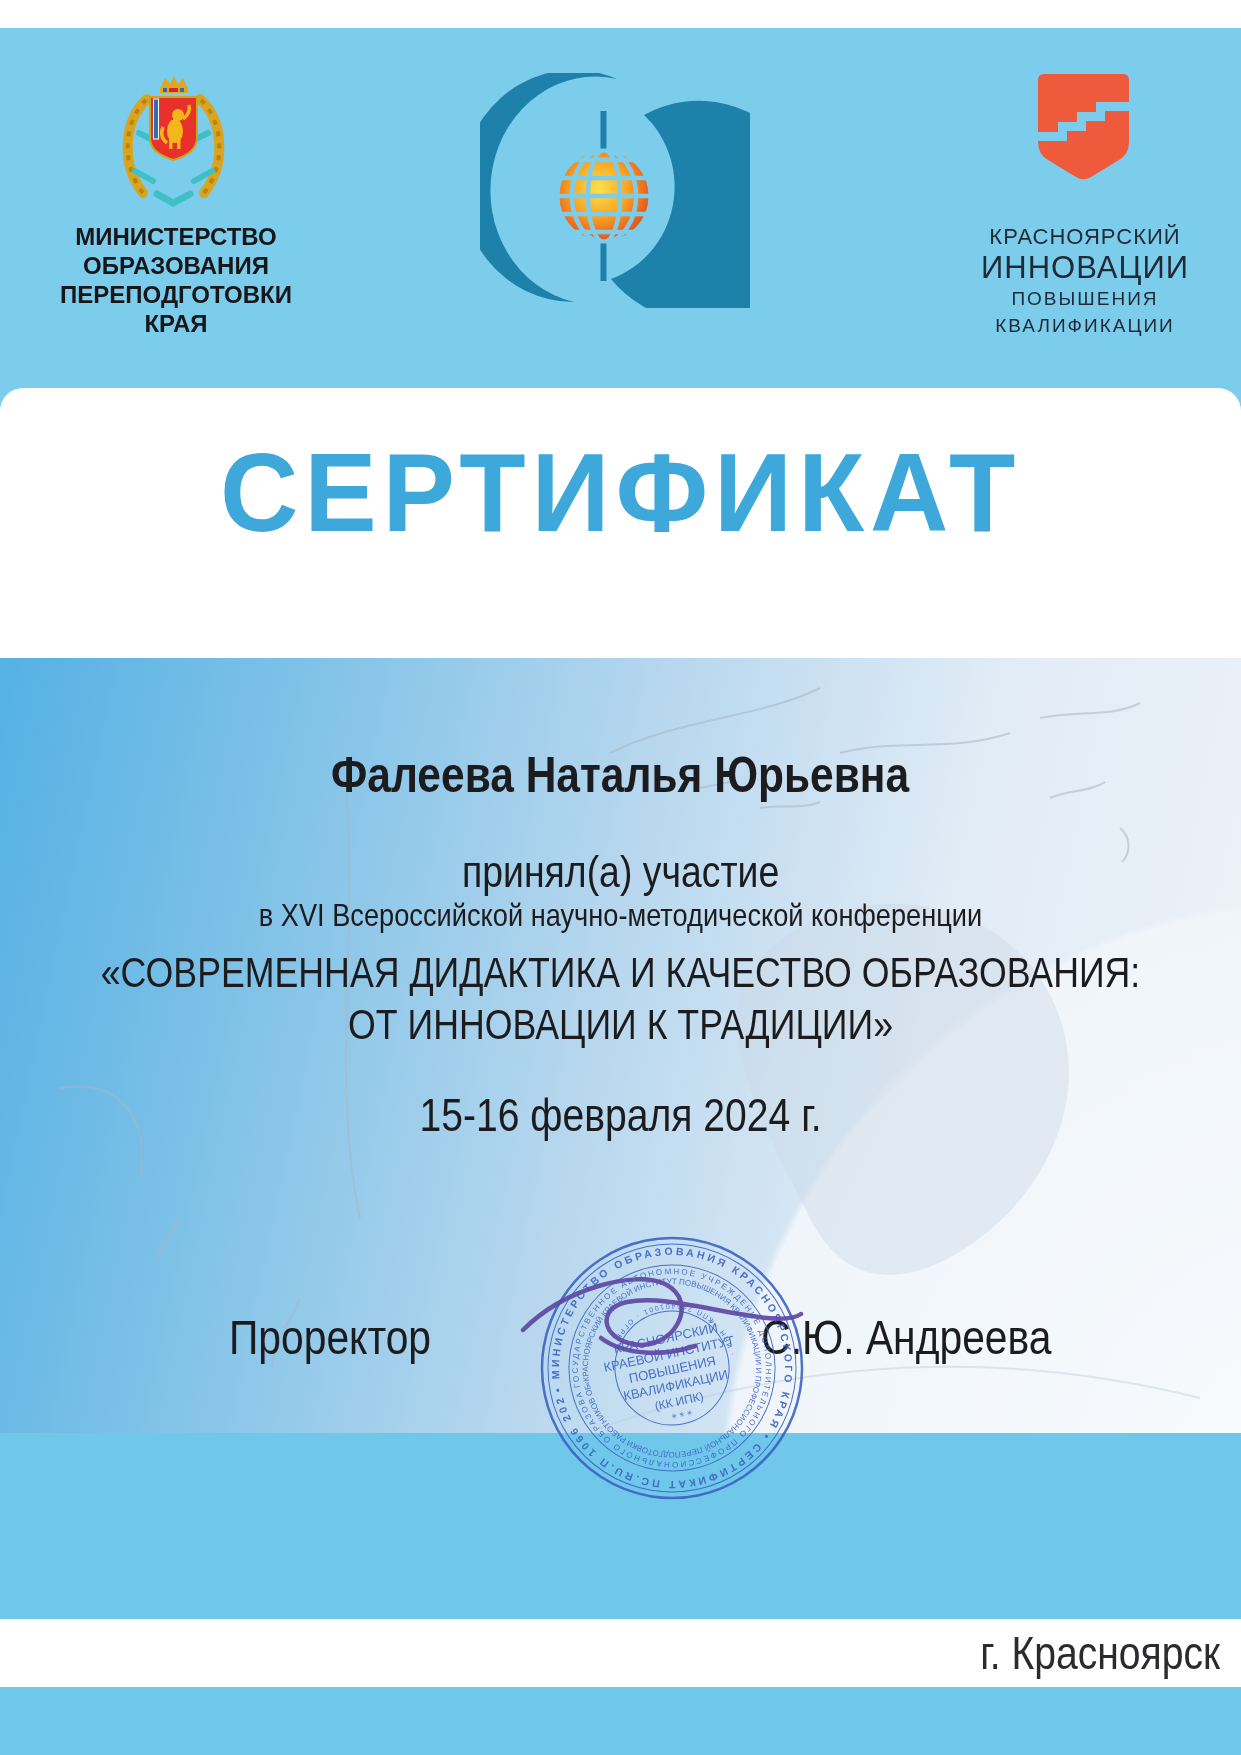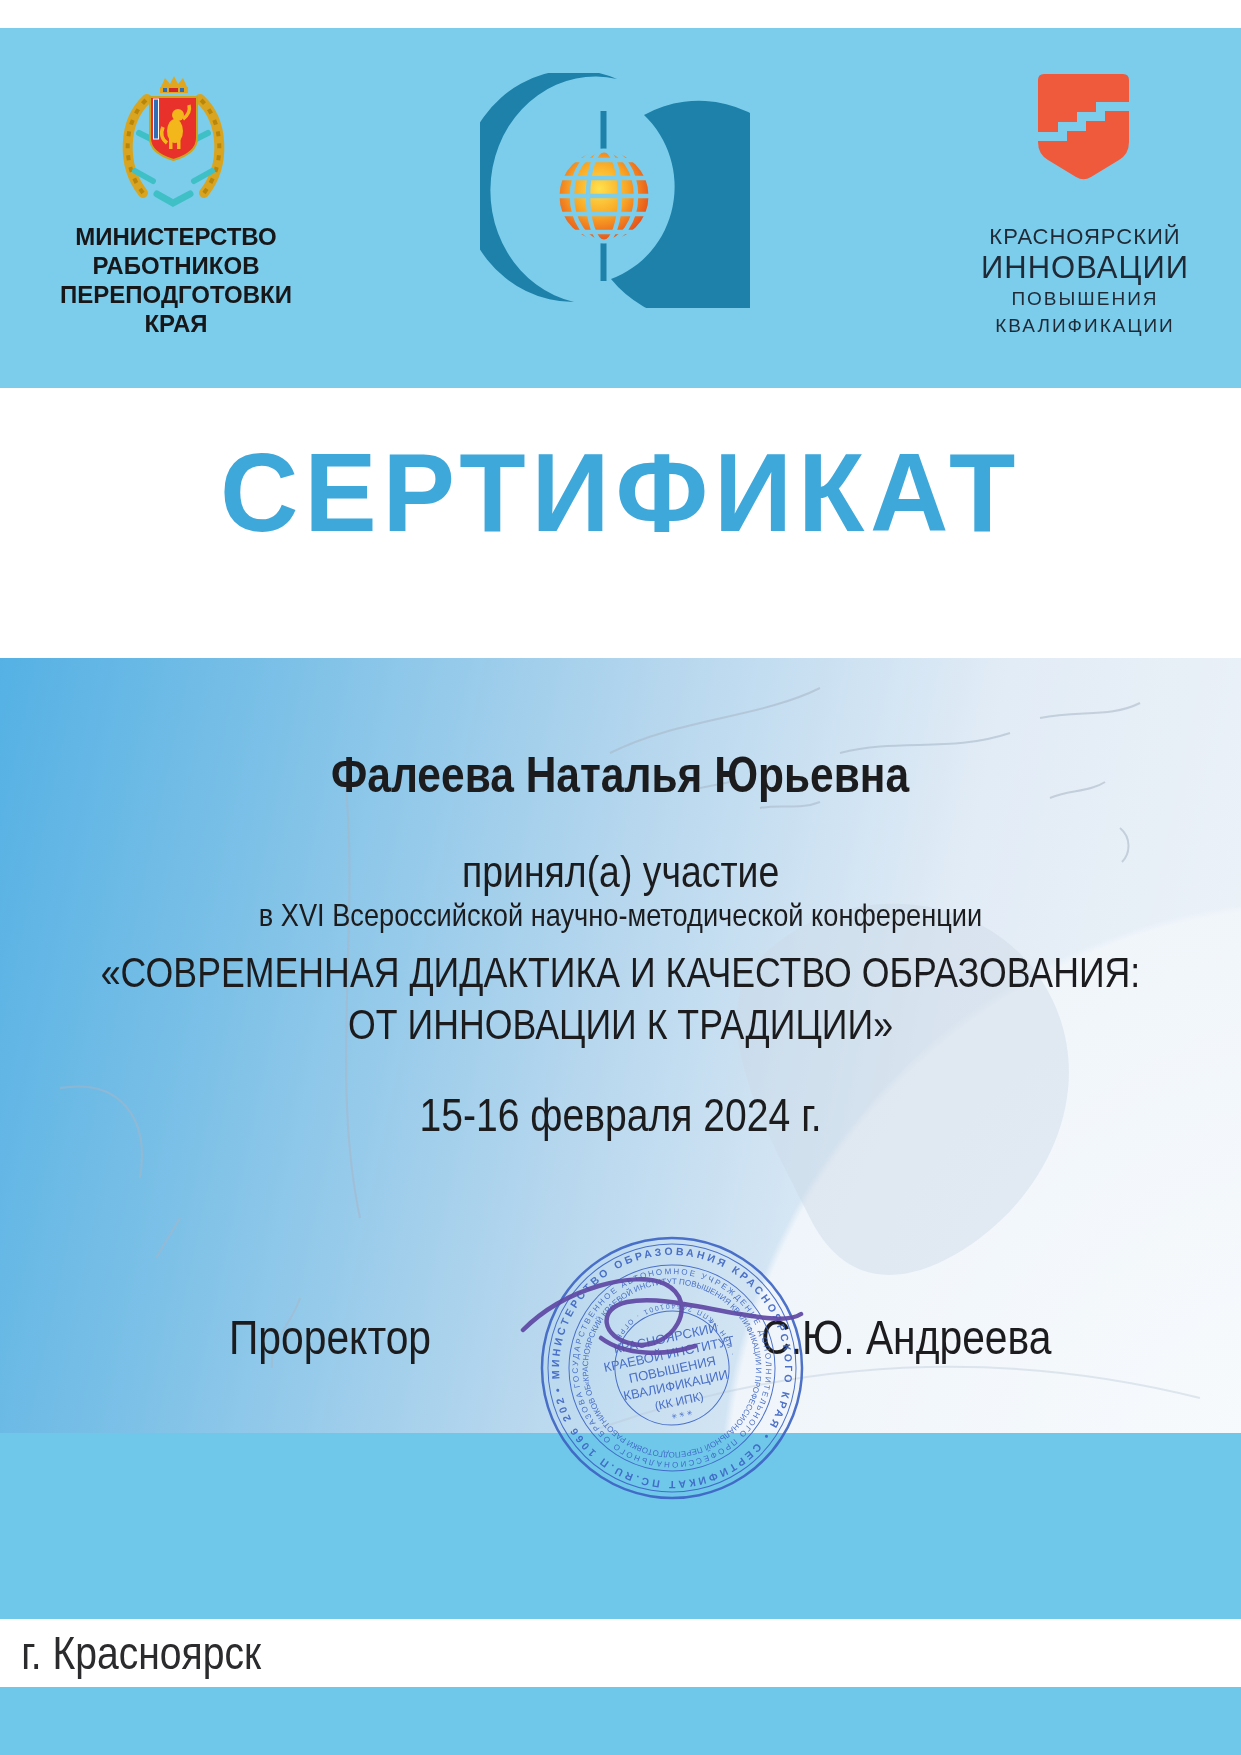--- a/index.html
+++ b/index.html
@@ -1,28 +1,28 @@
 <!DOCTYPE html>
 <html><head>
 <meta charset="utf-8">
 <style>
   html,body{margin:0;padding:0;background:#9aa2a8;}
   .page{position:relative;width:1241px;height:1755px;margin:0 auto;background:#ffffff;
         overflow:hidden;font-family:"Liberation Sans",sans-serif;color:#1d1d1f;}
 
   
   .band-top   {position:absolute;left:0;top:0;width:1241px;height:388px;background:#7ccdeb;z-index:1;margin-top:28px;}
-  .title-band {position:absolute;left:0;top:388px;width:1241px;height:270px;background:#ffffff;z-index:1;}
+  .title-band {position:absolute;left:0;top:388px;width:1241px;height:270px;background:#ffffff;z-index:1;border-radius:23px;}
   .main       {position:absolute;left:0;top:658px;width:1241px;height:775px;z-index:2;
                background:
                  radial-gradient(circle 780px at 1320px 842px, rgba(248,251,253,.96) 0%, rgba(241,246,251,.93) 76%, rgba(241,246,251,0) 77%),
                  linear-gradient(102deg,#55b1e4 0%,#7bc0e7 20%,#b7d7ee 48%,#e2ecf6 72%,#eef3f8 100%);}
   .band-mid   {position:absolute;left:0;top:1433px;width:1241px;height:186px;background:#6fc8ea;z-index:2;}
   .city-band  {position:absolute;left:0;top:1619px;width:1241px;height:68px;background:#ffffff;z-index:2;
-               text-align:left;line-height:68px;font-size:46px;color:#2b2b2e;}
+               text-align:right;line-height:68px;font-size:46px;color:#2b2b2e;}
   .band-bot   {position:absolute;left:0;top:1687px;width:1241px;height:68px;background:#6fc8ea;z-index:2;}
 
   
   .arms-svg      {position:absolute;left:117px;top:45px;width:113px;height:135px;}
   .ministry-text {position:absolute;left:51px;top:194px;width:250px;text-align:center;
                   font-weight:bold;font-size:24px;line-height:29px;color:#17171a;}
   .globe-logo-svg{position:absolute;left:480px;top:45px;width:270px;height:235px;}
   .inst-shield-svg{position:absolute;left:1030px;top:42px;width:107px;height:128px;}
   .institute-text{position:absolute;left:960px;top:196px;width:250px;text-align:center;color:#1f2a36;}
   .inst-l1{font-size:22px;letter-spacing:1px;line-height:26px;}
@@ -79,21 +79,21 @@
       <ellipse cx="58" cy="58" rx="8" ry="12" fill="#f3b71c"></ellipse>
       <circle cx="61" cy="42" r="6" fill="#f3b71c"></circle>
       <path d="M50,70 q-8,-6 -4,-16" stroke="#f3b71c" stroke-width="3.5" fill="none"></path>
       <path d="M66,46 q8,-6 6,-14" stroke="#f3b71c" stroke-width="3.5" fill="none"></path>
       <rect x="52" y="66" width="3.5" height="10" fill="#f3b71c"></rect>
       <rect x="60" y="66" width="3.5" height="10" fill="#f3b71c"></rect>
     </svg>
 
     <div class="ministry-text">
       <div>МИНИСТЕРСТВО</div>
-      <div>РАБОТНИКОВ</div>
+      <div>ОБРАЗОВАНИЯ</div>
       <div>ПЕРЕПОДГОТОВКИ</div>
       <div>КРАЯ</div>
     </div>
 
     <svg class="globe-logo-svg" viewBox="0 0 270 235">
       <defs>
         <radialGradient id="gl" cx="45%" cy="42%" r="65%">
           <stop offset="0%" stop-color="#ffe14d"></stop>
           <stop offset="45%" stop-color="#f9a825"></stop>
           <stop offset="100%" stop-color="#e23c17"></stop>

